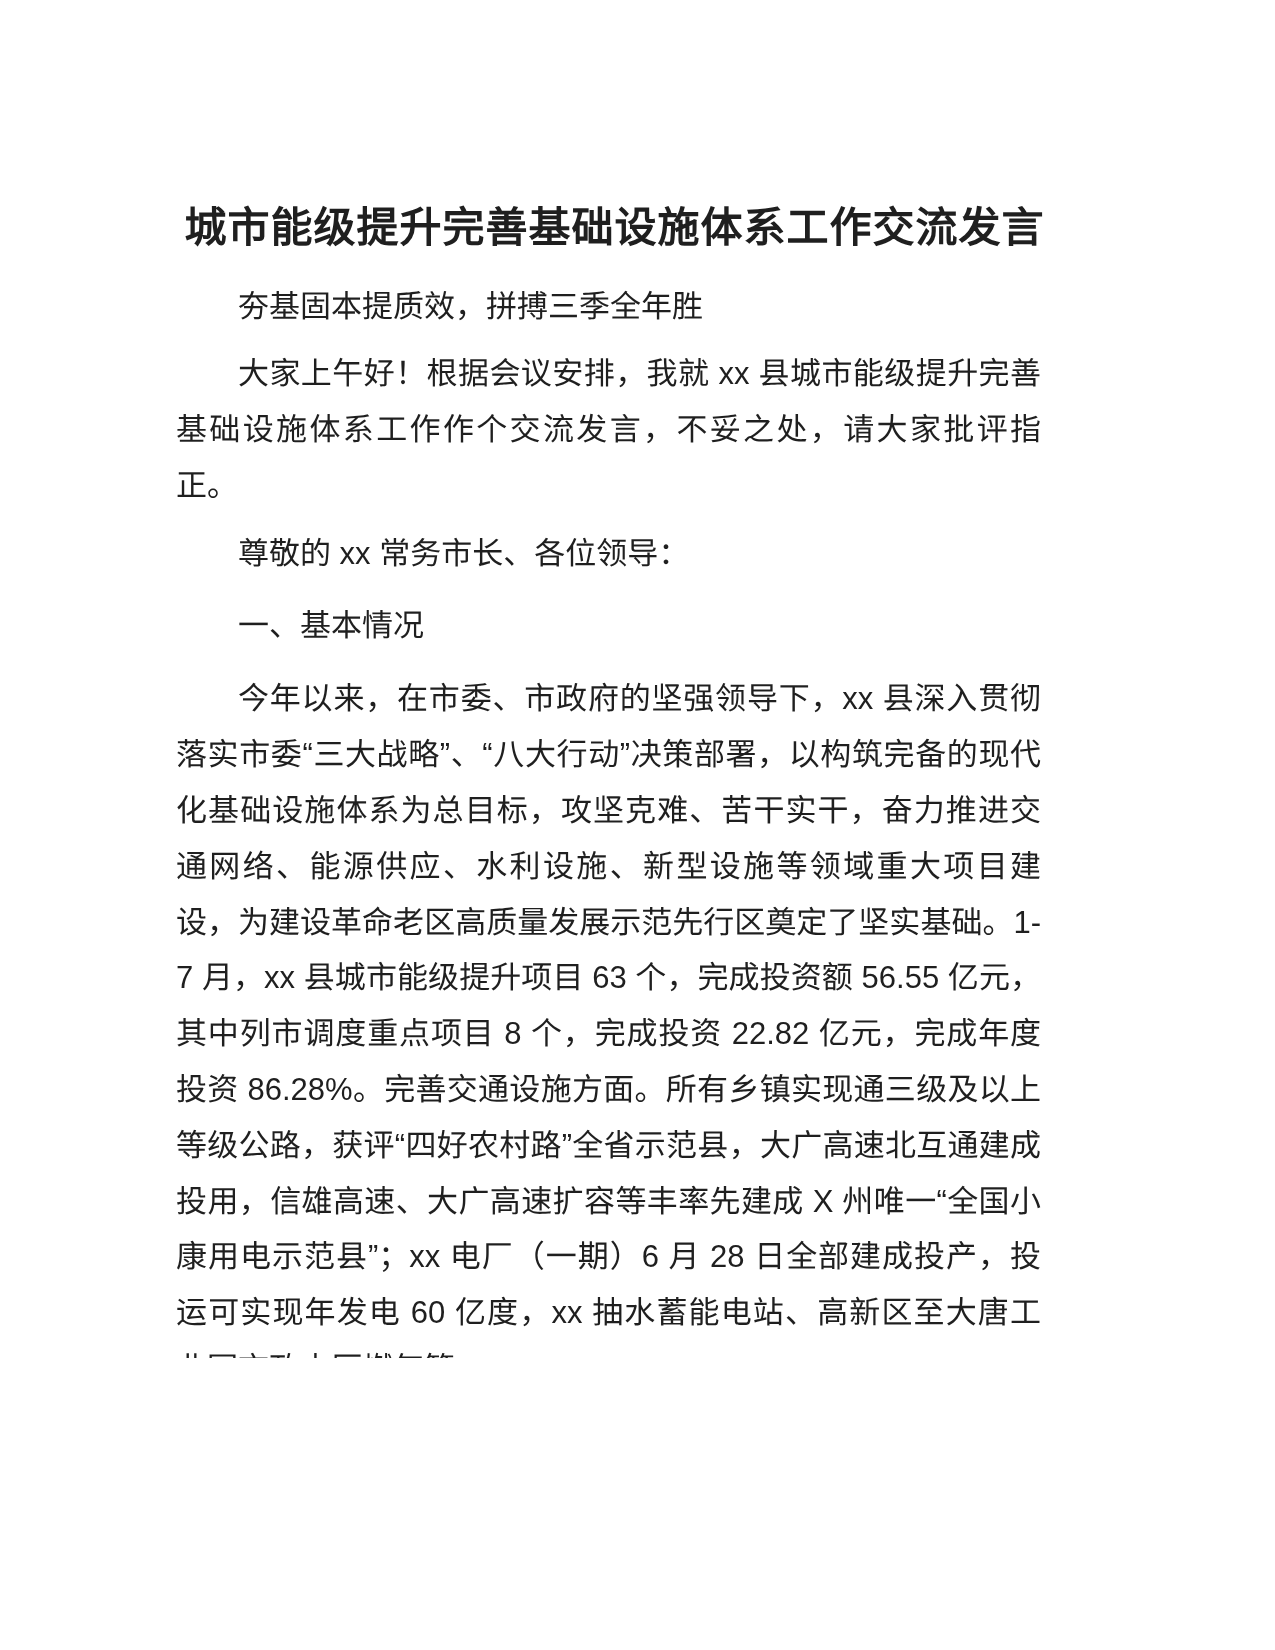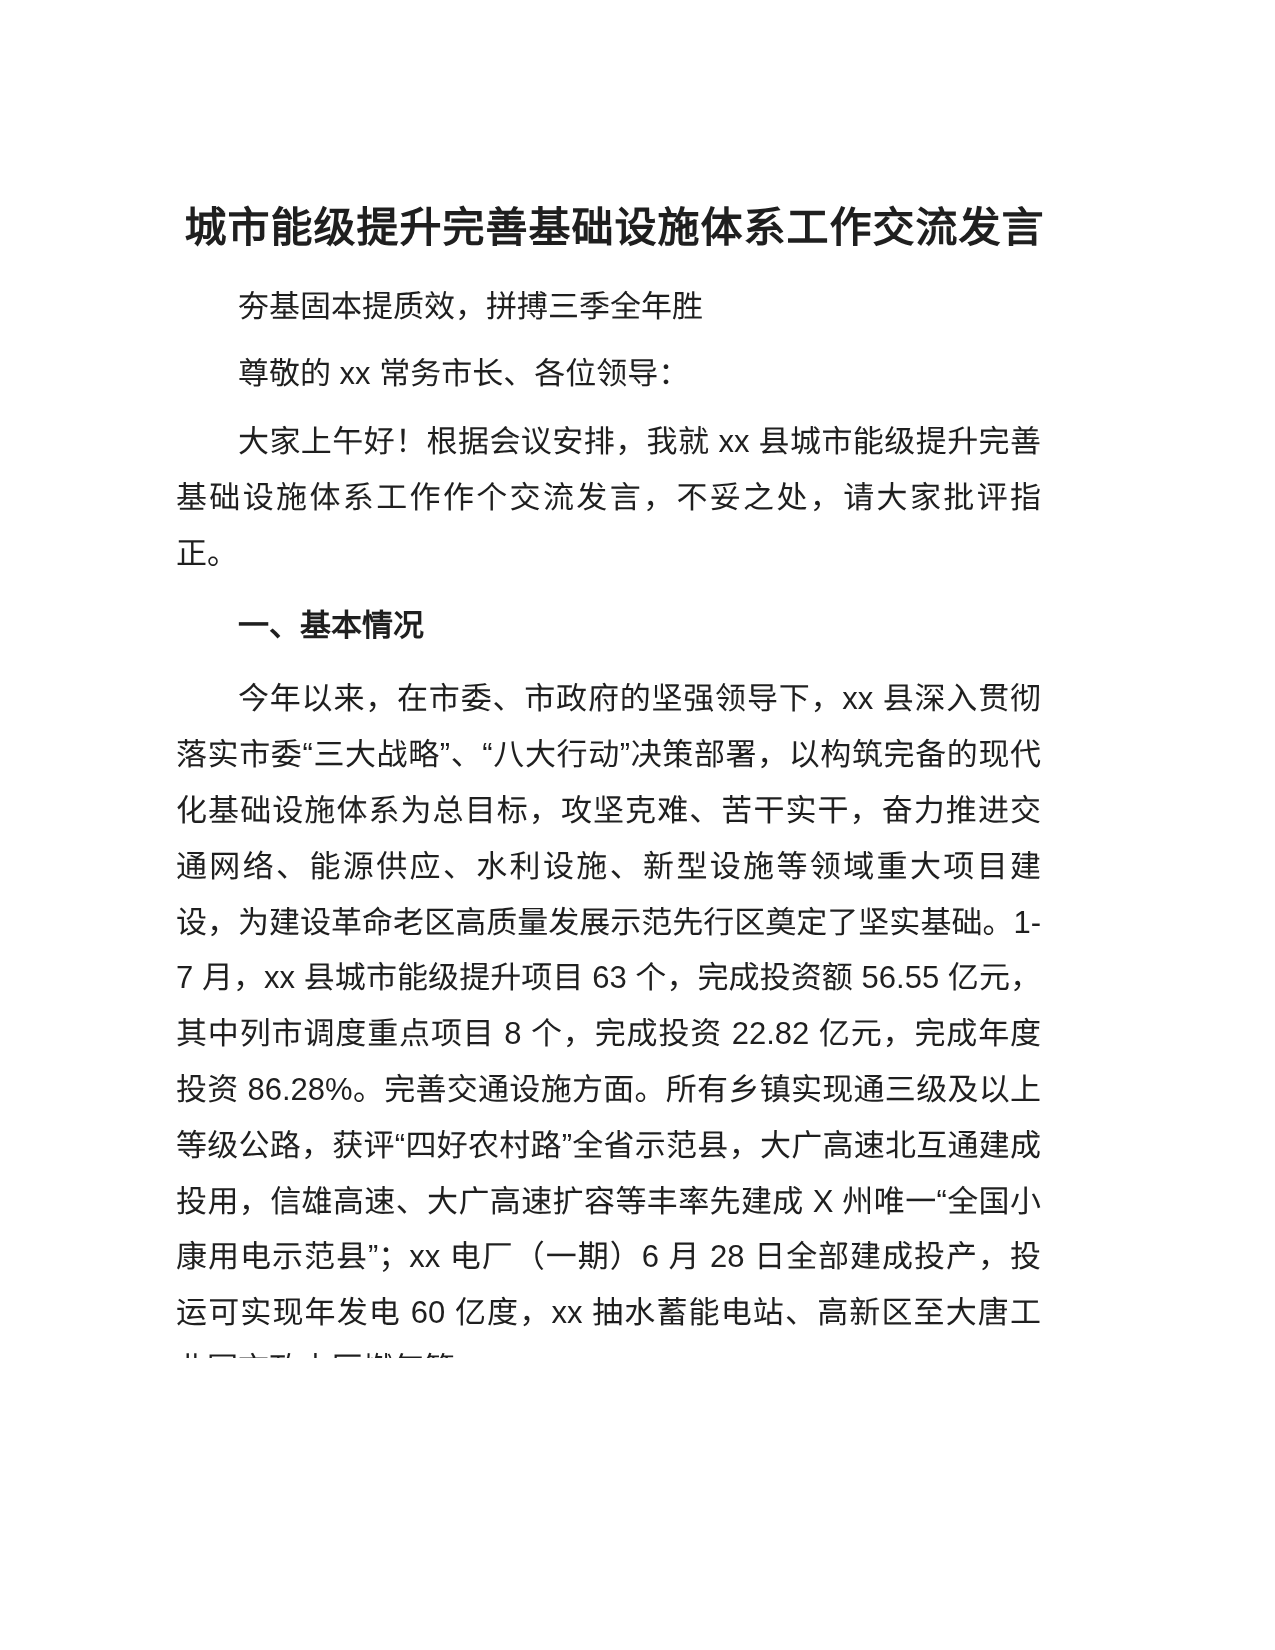--- a/index.html
+++ b/index.html
@@ -31,33 +31,33 @@
     margin: 0 0 22px 0;
     letter-spacing: 1px;
   }
   .para {
     margin: 0 12px 12px 0;
     text-indent: 2em;
     word-break: break-all;
   }
   .section-heading {
     font-size: 31px;
-    font-weight: 700;
+    font-weight: 400;
     text-indent: 2em;
     margin: 16px 0 18px 0;
   }
 </style>
 </head>
 <body>
 
 <div class="page">
   <h1 class="doc-title">城市能级提升完善基础设施体系工作交流发言</h1>
 
   <p class="para">夯基固本提质效，拼搏三季全年胜</p>
 
+  <p class="para">大家上午好！根据会议安排，我就 xx 县城市能级提升完善基础设施体系工作作个交流发言，不妥之处，请大家批评指正。</p>
+
   <p class="para">尊敬的 xx 常务市长、各位领导：</p>
-
-  <p class="para">大家上午好！根据会议安排，我就 xx 县城市能级提升完善基础设施体系工作作个交流发言，不妥之处，请大家批评指正。</p>
 
   <h2 class="section-heading">一、基本情况</h2>
 
   <p class="para">今年以来，在市委、市政府的坚强领导下，xx 县深入贯彻落实市委“三大战略”、“八大行动”决策部署，以构筑完备的现代化基础设施体系为总目标，攻坚克难、苦干实干，奋力推进交通网络、能源供应、水利设施、新型设施等领域重大项目建设，为建设革命老区高质量发展示范先行区奠定了坚实基础。1-7 月，xx 县城市能级提升项目 63 个，完成投资额 56.55 亿元，其中列市调度重点项目 8 个，完成投资 22.82 亿元，完成年度投资 86.28%。完善交通设施方面。所有乡镇实现通三级及以上等级公路，获评“四好农村路”全省示范县，大广高速北互通建成投用，信雄高速、大广高速扩容等丰率先建成 X 州唯一“全国小康用电示范县”；xx 电厂（一期）6 月 28 日全部建成投产，投运可实现年发电 60 亿度，xx 抽水蓄能电站、高新区至大唐工业园市政中压燃气管</p>
 </div>
 
 </body></html>

